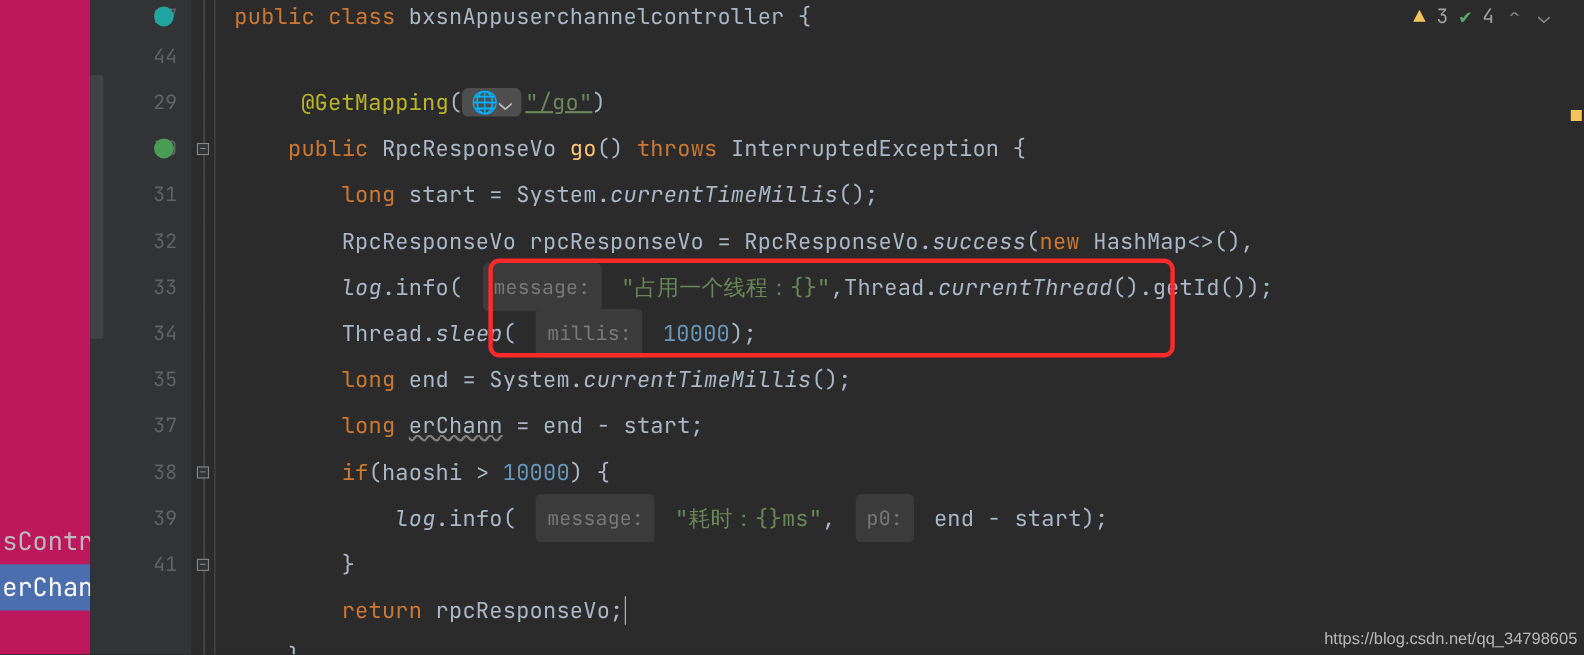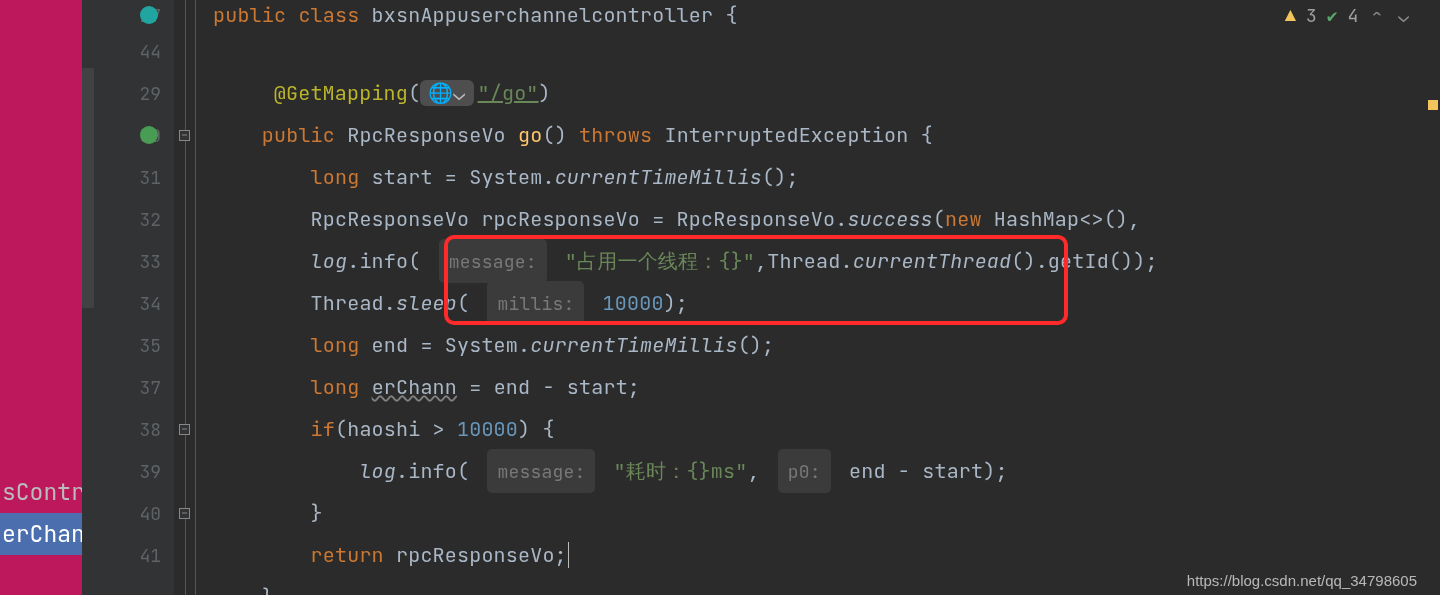--- a/index.html
+++ b/index.html
@@ -65,21 +65,21 @@
   .warn-ico { color:#f2c55c; }
   .ok-ico   { color:#59a869; }
   .upd { color:#8a8a8a; padding:0 3px; }
   
   .stripe { position:absolute; top:0; right:0; width:14px; height:100%;
     background:#2b2b2b; }
   .stripe .sbox { position:absolute; right:2px; width:10px; height:10px;
     background:#f2c55c; }
   .stripe .sbox.warn2 { top:100px; }
   
-  .wm { position:absolute; right:23px; bottom:6px; color:#d0d0d0; font-size:15px;
+  .wm { position:absolute; right:6px; bottom:6px; color:#d0d0d0; font-size:15px;
     font-family:Arial,Helvetica,sans-serif; opacity:.85; }
   
   .sbthumb { position:absolute; left:82px; top:68px; width:12px; height:240px;
     background:#47494b; border-radius:2px; opacity:.7; }
 </style>
 </head>
 <body>
 
 <div class="root">
 
@@ -120,23 +120,20 @@
         <span class="ln">35</span>
       </div>
     <div class="grow">
         <span class="ln">37</span>
       </div>
     <div class="grow">
         <span class="ln">38</span>
       </div>
     <div class="grow">
         <span class="ln">39</span>
-      </div>
-    <div class="grow">
-        <span class="ln">40</span>
       </div>
     <div class="grow">
         <span class="ln">41</span>
       </div>
   </div>
 
   <div class="foldcol">
     <div class="frow first">
         <span class="fline"></span>
       </div>

